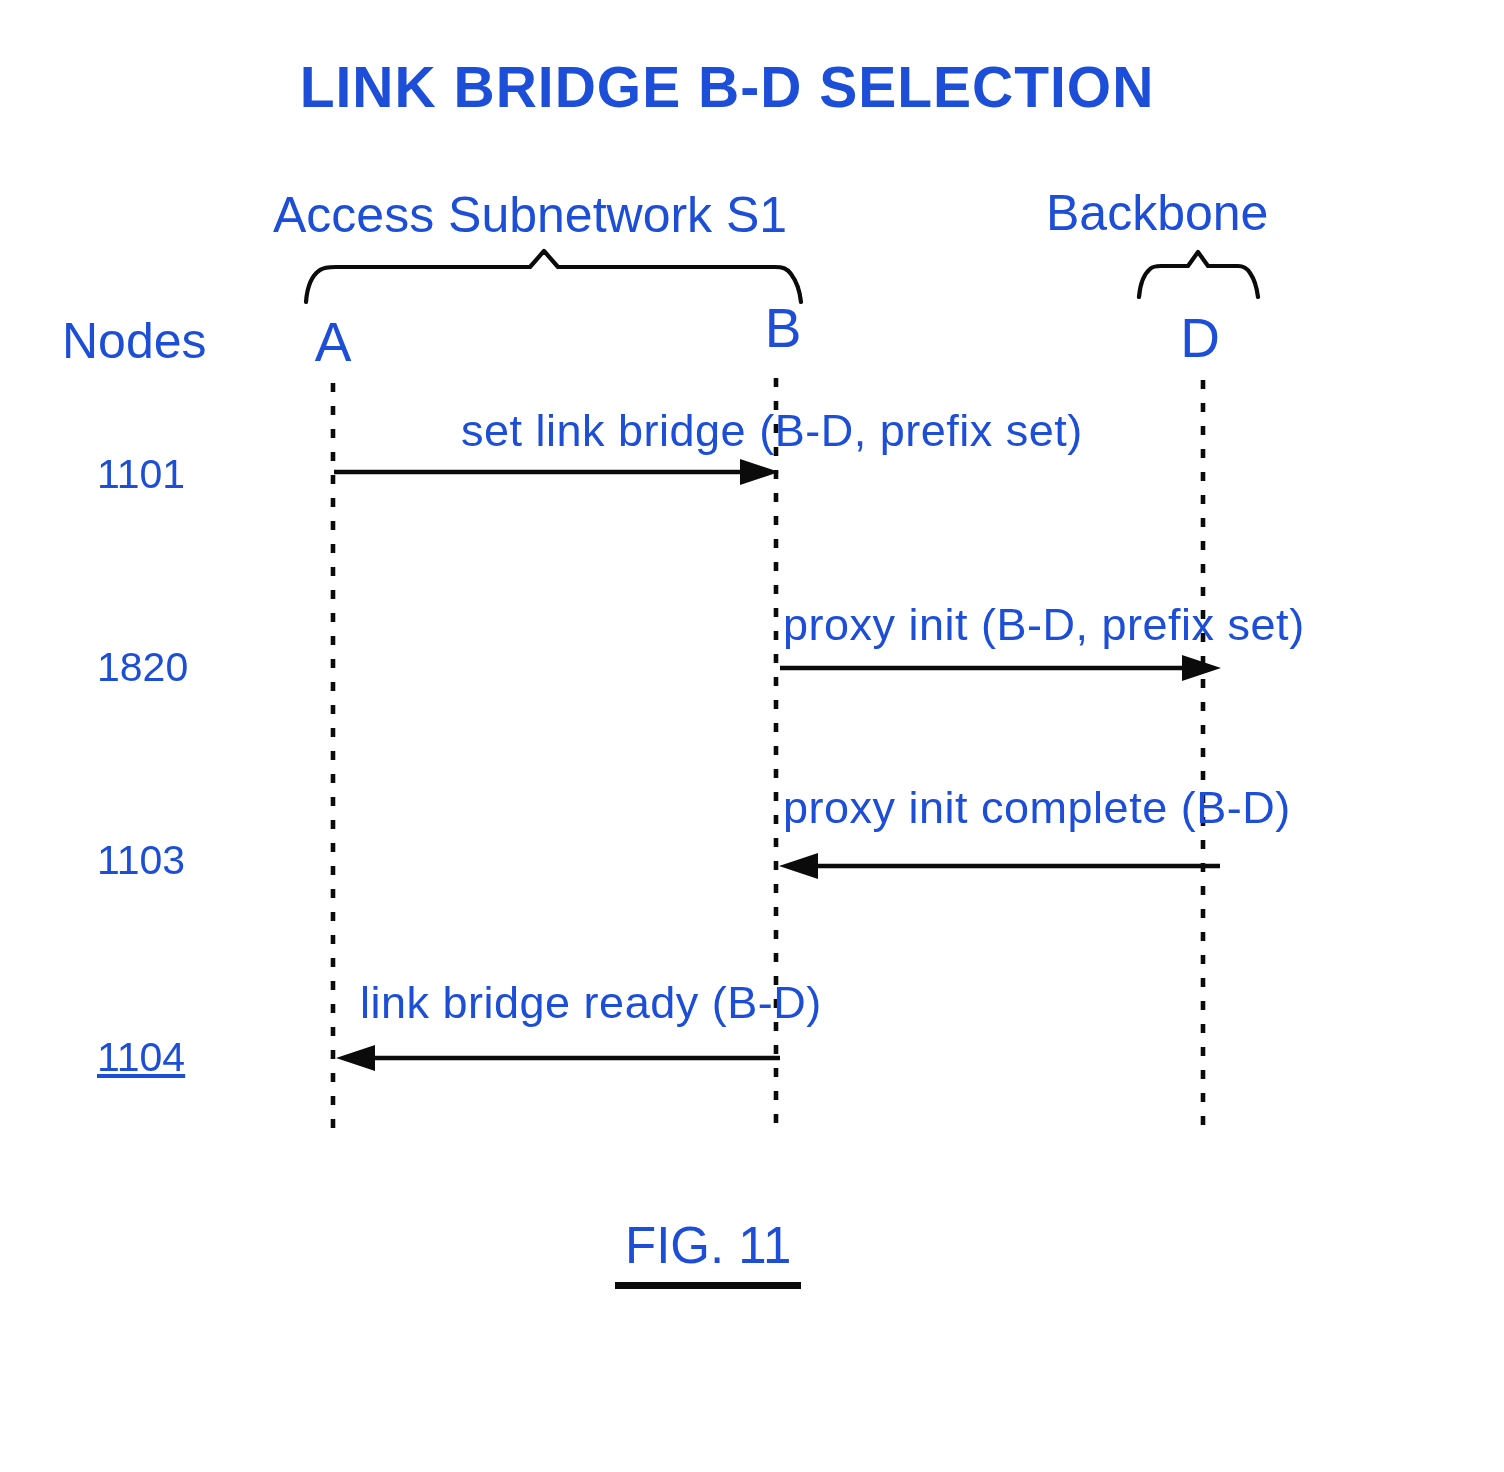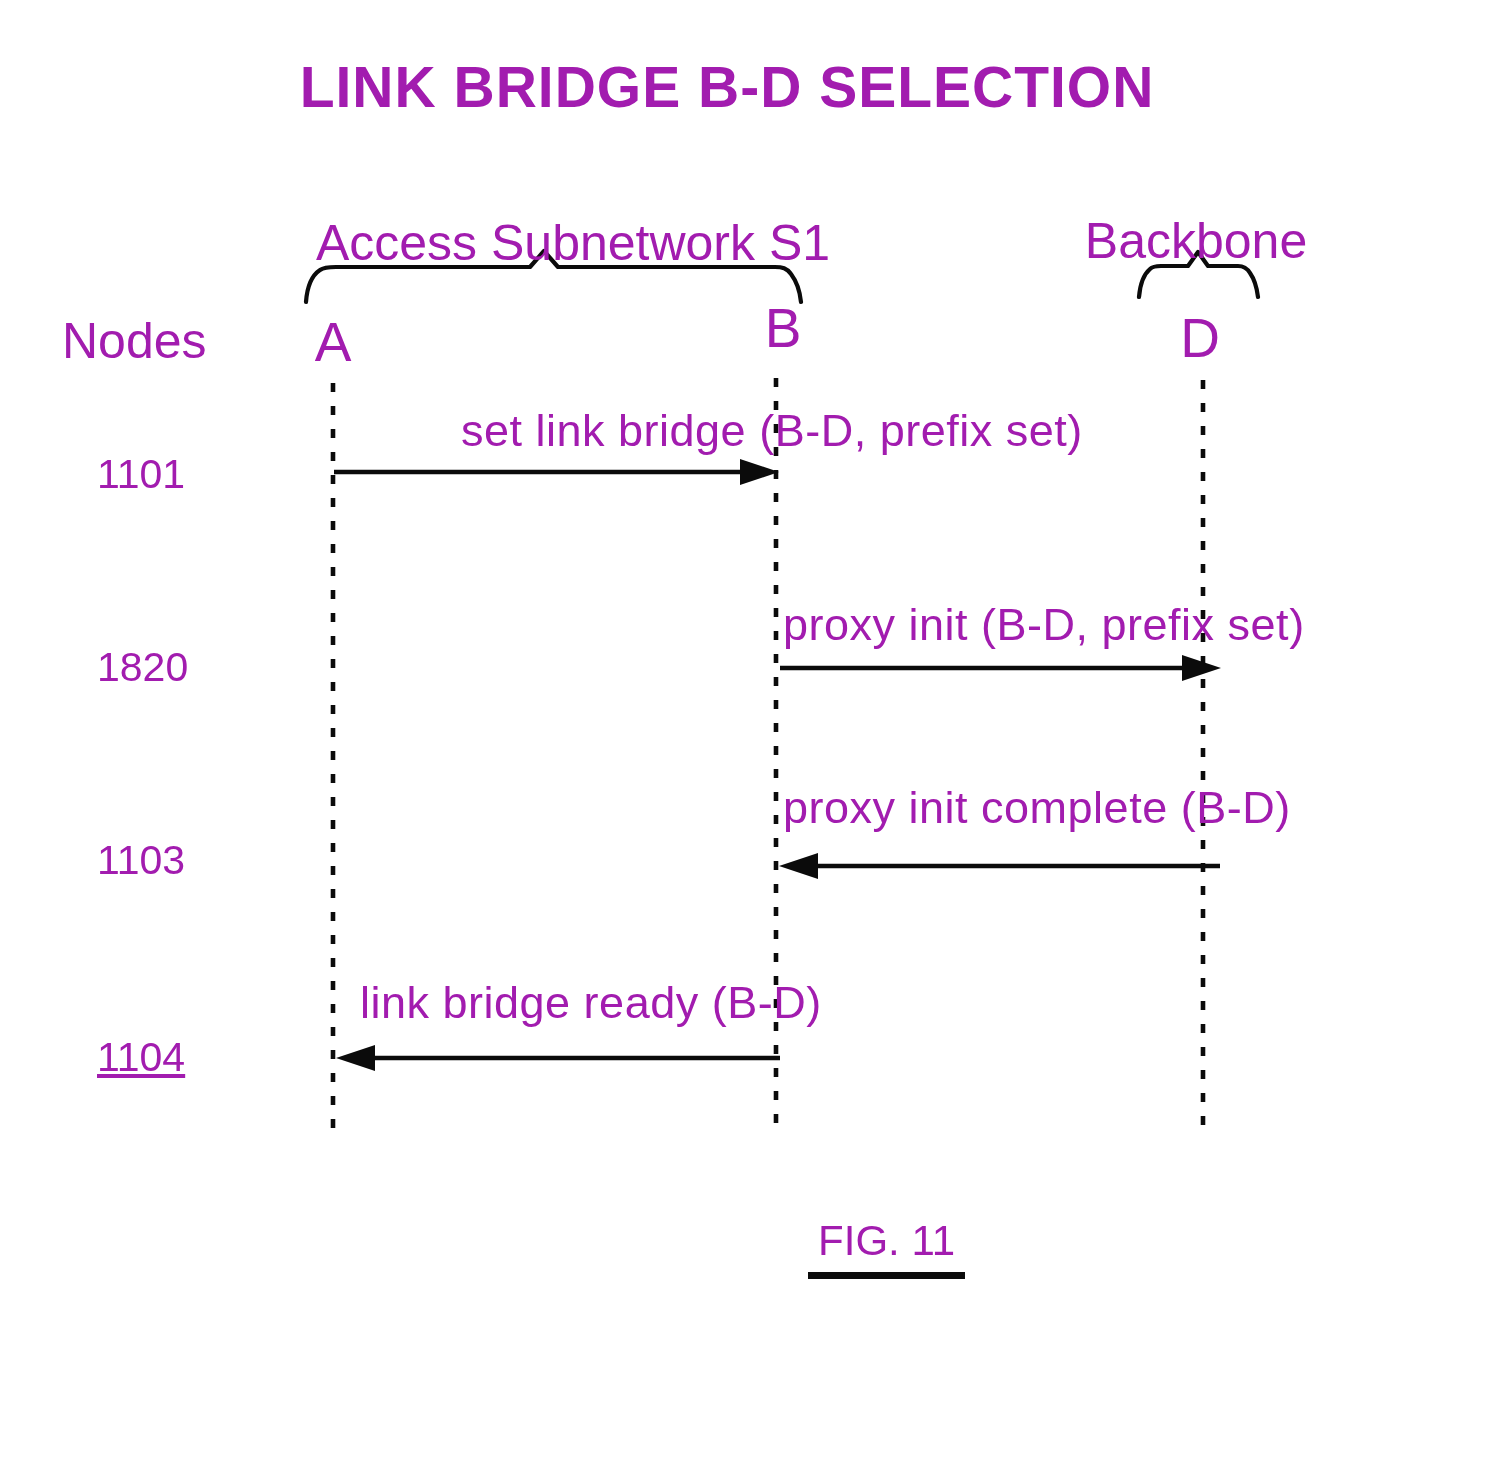--- a/index.html
+++ b/index.html
@@ -6,21 +6,21 @@
     margin: 0;
     padding: 0;
     background: #ffffff;
   }
   .canvas {
     position: relative;
     width: 1504px;
     height: 1472px;
     background: #ffffff;
     font-family: "Liberation Sans", sans-serif;
-    color: #a21caf;
+    color: #1d4ed8;
     overflow: hidden;
   }
   .art {
     position: absolute;
     left: 0;
     top: 0;
   }
   .t {
     position: absolute;
     white-space: nowrap;
@@ -30,22 +30,20 @@
     left: 252px;
     top: 56px;
     width: 950px;
     text-align: center;
     font-size: 57px;
     font-weight: bold;
     letter-spacing: 1px;
   }
   .grouplabel {
     font-size: 50px;
-    text-align: center;
-    margin-top: 28px;
   }
   .g-s1   { left: 273px;  top: 188px; width: 600px; }
   .g-bb   { left: 1046px; top: 186px; width: 300px; }
   .nodeslabel {
     left: 62px; top: 314px;
     font-size: 50px;
   }
   .node {
     font-size: 55px;
     width: 70px;
@@ -66,22 +64,22 @@
     font-size: 41px;
     width: 150px;
   }
   .r-1 { left: 97px; top: 452px;  }
   .r-2 { left: 97px; top: 645px;  }
   .r-3 { left: 97px; top: 838px;  }
   .r-4 { left: 97px; top: 1035px; text-decoration: underline; }
   .caption {
     left: 615px; top: 1218px;
     width: 350px;
-    text-align: right;
-    font-size: 42px;
+    text-align: left;
+    font-size: 51px;
     text-decoration: underline;
   }
   .caption .u {
     display: inline-block;
     border-bottom: 7px solid #0b0b0b;
     padding: 0 10px 8px 10px;
   }
 </style>
 </head>
 <body>

